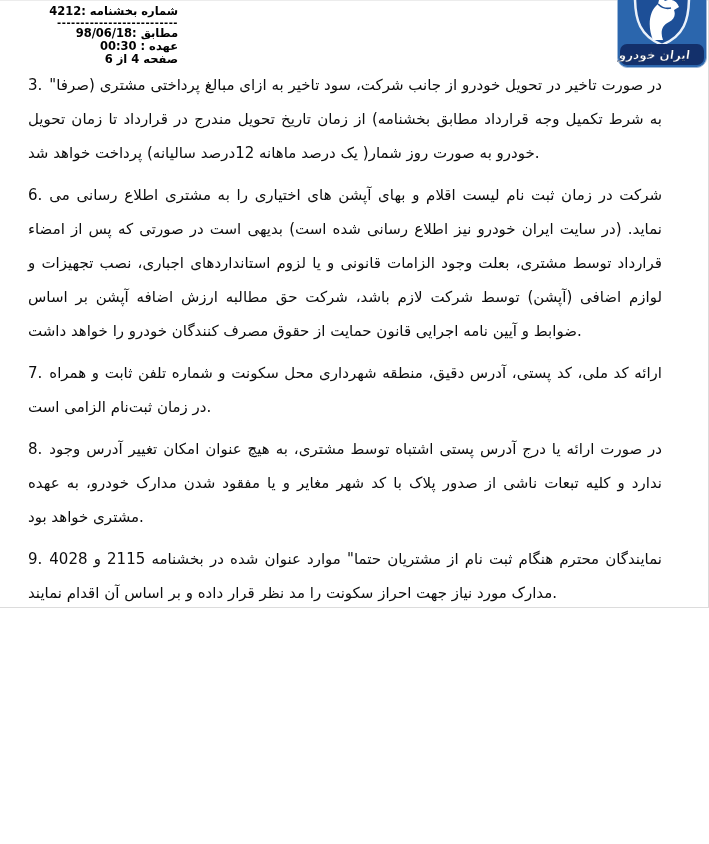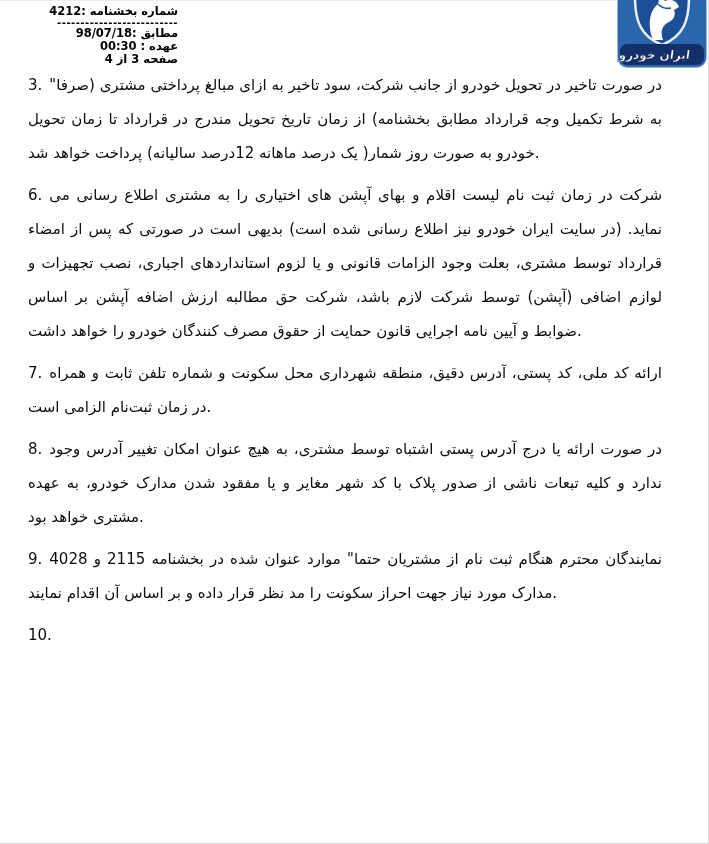--- a/index.html
+++ b/index.html
@@ -1,19 +1,19 @@
 <!DOCTYPE html>
 <html><head>
 <meta charset="utf-8">
 <style>
   html, body { margin: 0; padding: 0; background: #fff; }
   .page {
     position: relative;
     width: 709px;
-    height: 844px;
+    height: 608px;
     background: #ffffff;
     overflow: hidden;
     font-family: "DejaVu Sans", sans-serif;
     color: #111;
     box-shadow: inset -1px -1px 0 #dcdcdc, inset 0 1px 0 #ececec;
   }
 
   
   .header-meta {
     position: absolute;
@@ -69,23 +69,23 @@
   }
 </style>
 </head>
 <body>
 
 <div class="page">
 
   <div class="header-meta">
     <div class="meta-line"><span>شماره بخشنامه</span><span> :</span><span>4212</span></div>
     <div class="meta-divider">--------------------------</div>
-    <div class="meta-line"><span>مطابق</span><span> :</span><span>98/07/18</span></div>
+    <div class="meta-line"><span>مطابق</span><span> :</span><span>98/06/18</span></div>
     <div class="meta-line"><span>عهده</span><span> : </span><span>00:30</span></div>
-    <div class="meta-line">صفحه 3 از 4</div>
+    <div class="meta-line">صفحه 4 از 6</div>
   </div>
 
   <div class="logo-wrap">
     <svg width="90" height="84" viewBox="0 0 90 84" xmlns="http://www.w3.org/2000/svg">
       <rect x="0.5" y="0.5" width="89" height="83" rx="10" fill="#2b66ad" stroke="#9db8d8" stroke-width="1"></rect>
 
       <path d="M45 7 L72 13 C72 36 67 52 45 61 C23 52 18 36 18 13 Z" fill="#1d4f97" stroke="#eaf1fa" stroke-width="2.5"></path>
 
       <path d="M36 56 C31 44 31 28 41 20 L43 12 L48 17 C54 14 60 17 62 23 L57 26 C59 31 57 36 52 38 C45 41 43 48 46 56 Z" fill="#ffffff"></path>
       <path d="M41 20 C45 24 50 25 54 24" stroke="#1d4f97" stroke-width="1.6" fill="none"></path>

